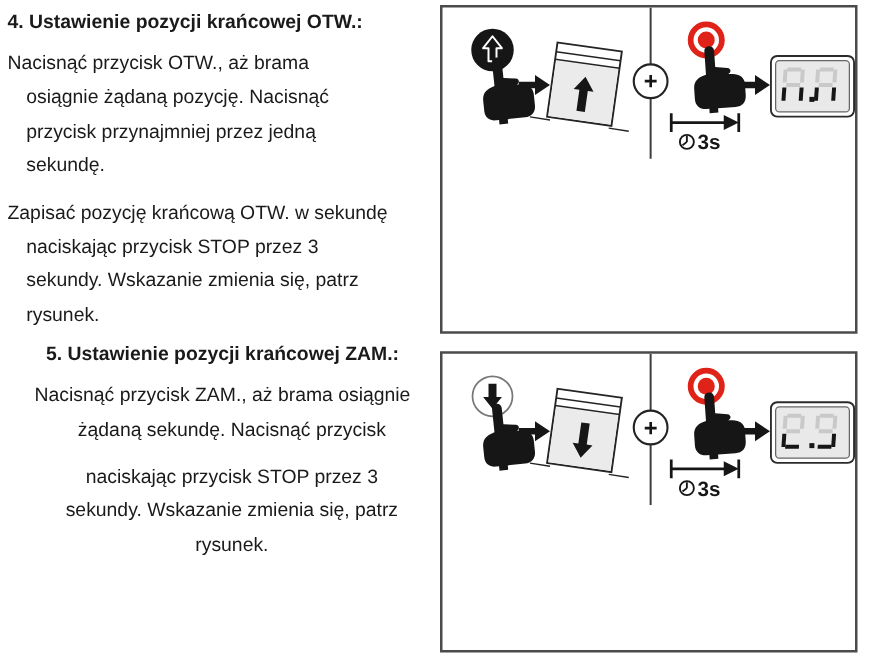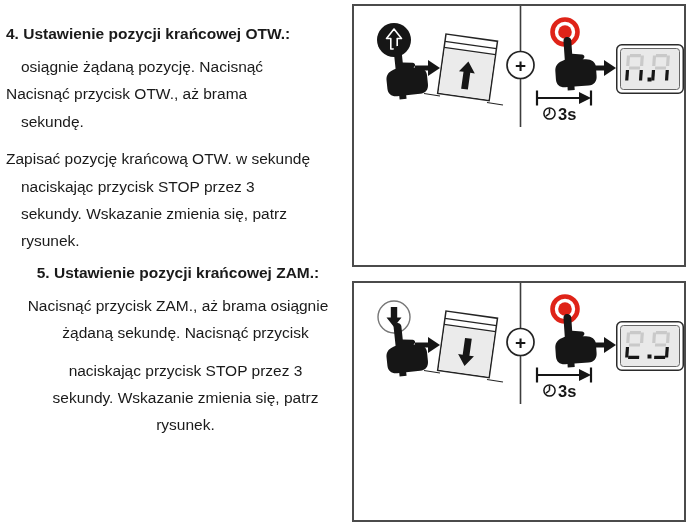--- a/index.html
+++ b/index.html
@@ -1,21 +1,21 @@
 <!DOCTYPE html>
 <html><head>
 <meta charset="utf-8">
 <style>
   html,body{margin:0;padding:0;}
   body{
     width:700px;height:527px;position:relative;overflow:hidden;
     background:#ffffff;color:#1a1a1a;
     font-family:"Liberation Sans", sans-serif;
   }
-  .text-col{position:absolute;left:6px;top:20px;width:344px;}
+  .text-col{position:absolute;left:6px;top:4px;width:344px;}
   .sec + .sec{margin-top:4px;text-align:center;}
   .heading{font-size:15.5px;font-weight:bold;line-height:27px;margin:0 0 6px 0;}
   .para{font-size:15.5px;line-height:27.4px;margin:0 0 10px 0;}
   .para:last-child{margin-bottom:0;}
   .ln{display:block;}
   .ln.indent{padding-left:15px;}
   .panel{
     position:absolute;left:352px;width:330px;background:#fff;
     border:2px solid #4b4b4b;
   }
@@ -25,22 +25,23 @@
   .svgtext{font-family:"Liberation Sans", sans-serif;font-weight:bold;}
 </style>
 </head>
 <body>
 
 <div class="text-col">
 
   <div class="sec">
     <div class="heading">4. Ustawienie pozycji krańcowej OTW.:</div>
     <div class="para">
+      <span class="ln">Nacisnąć przycisk OTW., aż brama</span>
       <span class="ln indent">osiągnie żądaną pozycję. Nacisnąć</span>
-      <span class="ln">Nacisnąć przycisk OTW., aż brama</span>
+      <span class="ln indent">przycisk przynajmniej przez jedną</span>
       <span class="ln indent">sekundę.</span>
     </div>
     <div class="para">
       <span class="ln">Zapisać pozycję krańcową OTW. w sekundę</span>
       <span class="ln indent">naciskając przycisk STOP przez 3</span>
       <span class="ln indent">sekundy. Wskazanie zmienia się, patrz</span>
       <span class="ln indent">rysunek.</span>
     </div>
   </div>
 

